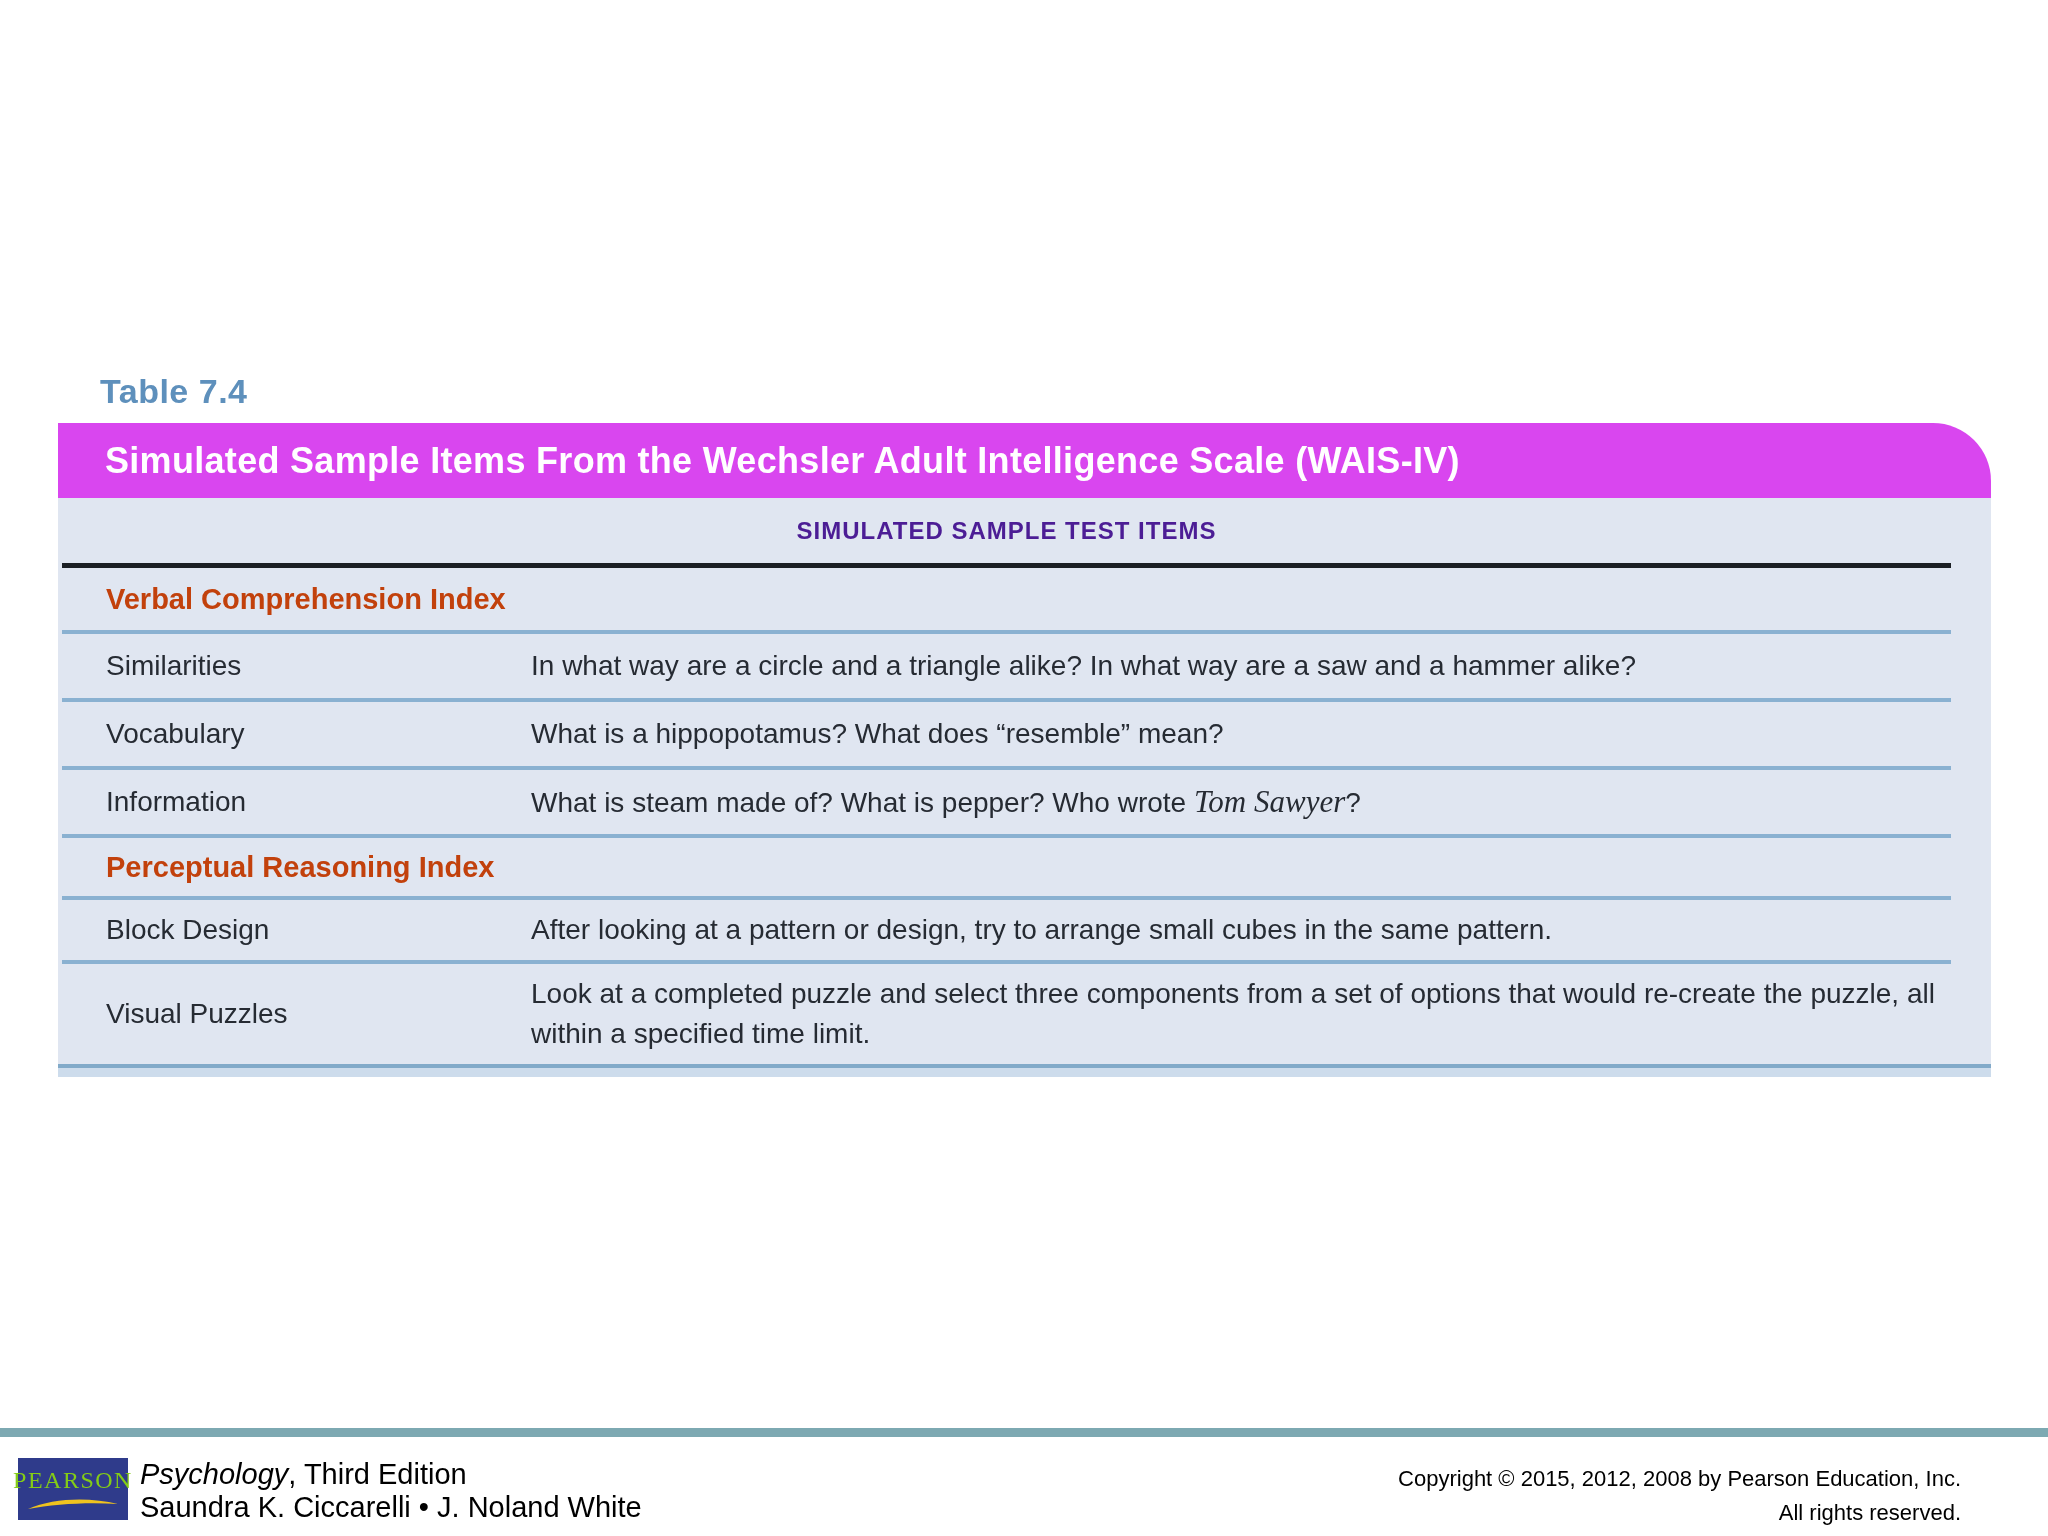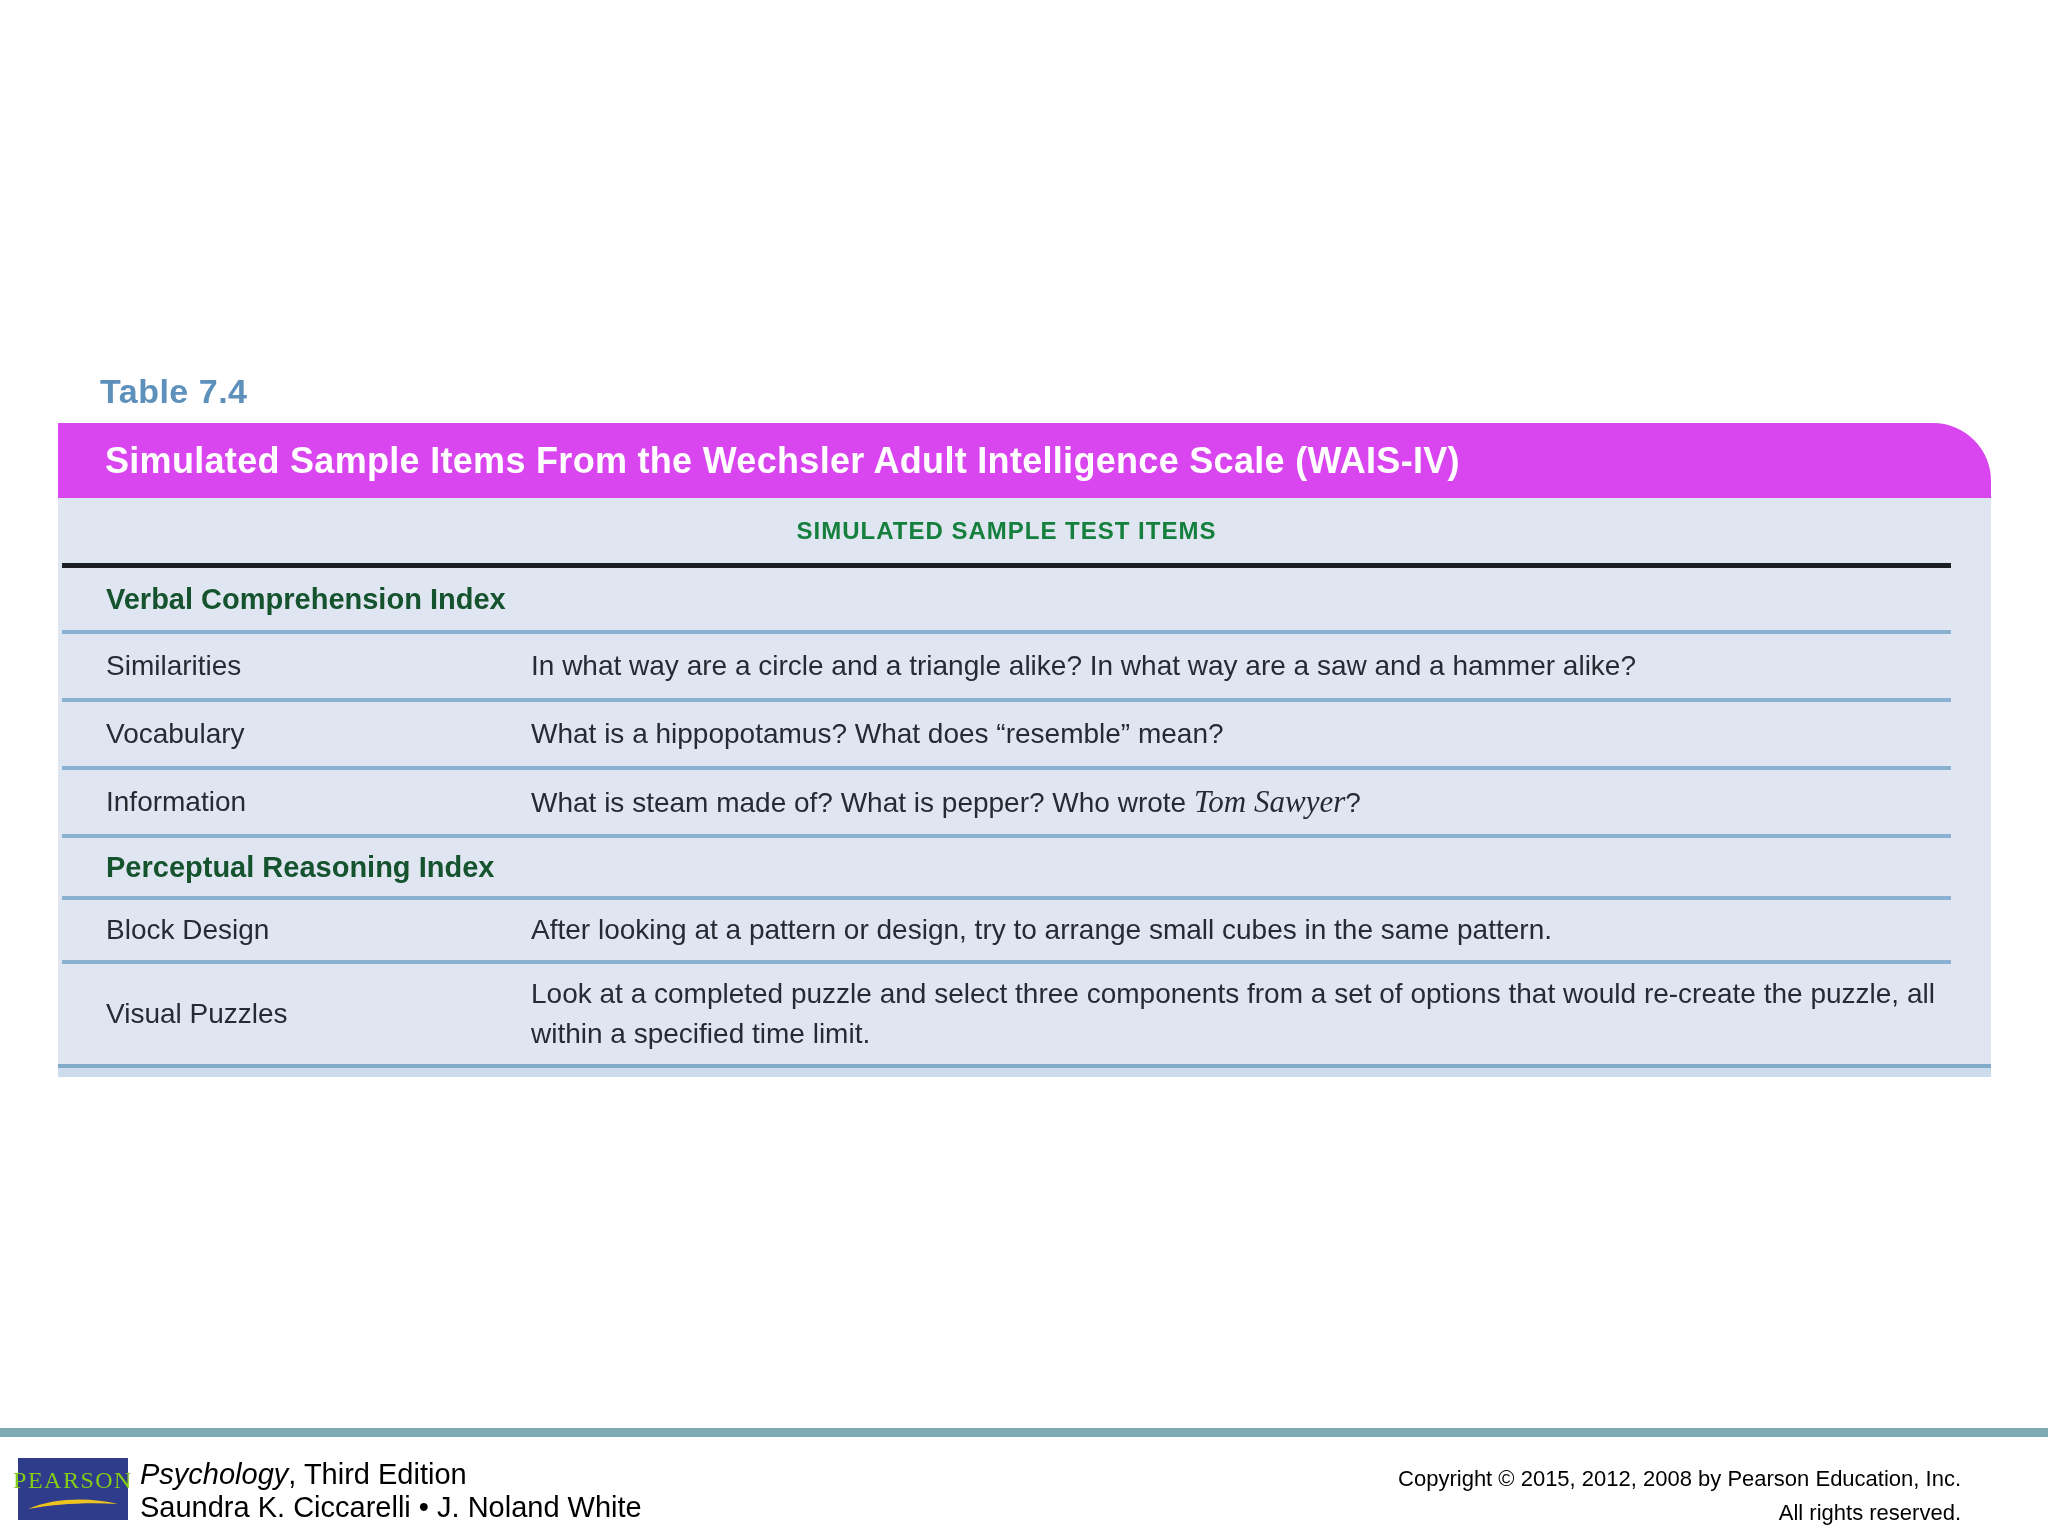--- a/index.html
+++ b/index.html
@@ -36,39 +36,39 @@
   .table-rows {
     background: #e0e6f1;
     padding: 0 40px 0 4px;
   }
   .col-header-row {
     min-height: 70px;
     display: flex; align-items: center; justify-content: center;
     border-bottom: 5px solid #1b1f24;
   }
   .col-header-row .col-header-text {
-    font-size: 24px; font-weight: bold; color: #15803d; letter-spacing: 1px;
+    font-size: 24px; font-weight: bold; color: #4c1d95; letter-spacing: 1px;
   }
   .row {
     display: flex; align-items: center;
     padding-left: 44px;
   }
   .row + .row { border-top: 4px solid #8ab1d1; }
   .row .cell-label {
     width: 425px; flex: 0 0 425px;
     font-size: 28px; color: #262b33;
     padding-right: 20px;
   }
   .row .cell-text {
     flex: 1;
     font-size: 28px; color: #262b33; line-height: 40px;
     padding: 10px 0;
   }
   .row.section { min-height: 62px; }
-  .row.section .cell-label { width: auto; flex: 1; font-weight: bold; font-size: 29px; color: #14532d; }
+  .row.section .cell-label { width: auto; flex: 1; font-weight: bold; font-size: 29px; color: #c2410c; }
   .row.item-1row { min-height: 68px; }
   .row.item-short { min-height: 57px; }
   .row.item-2row { min-height: 100px; }
   .serif-italic {
     font-family: "Liberation Serif", serif;
     font-style: italic;
     font-size: 31px;
   }
   .bottom-band {
     height: 13px;

